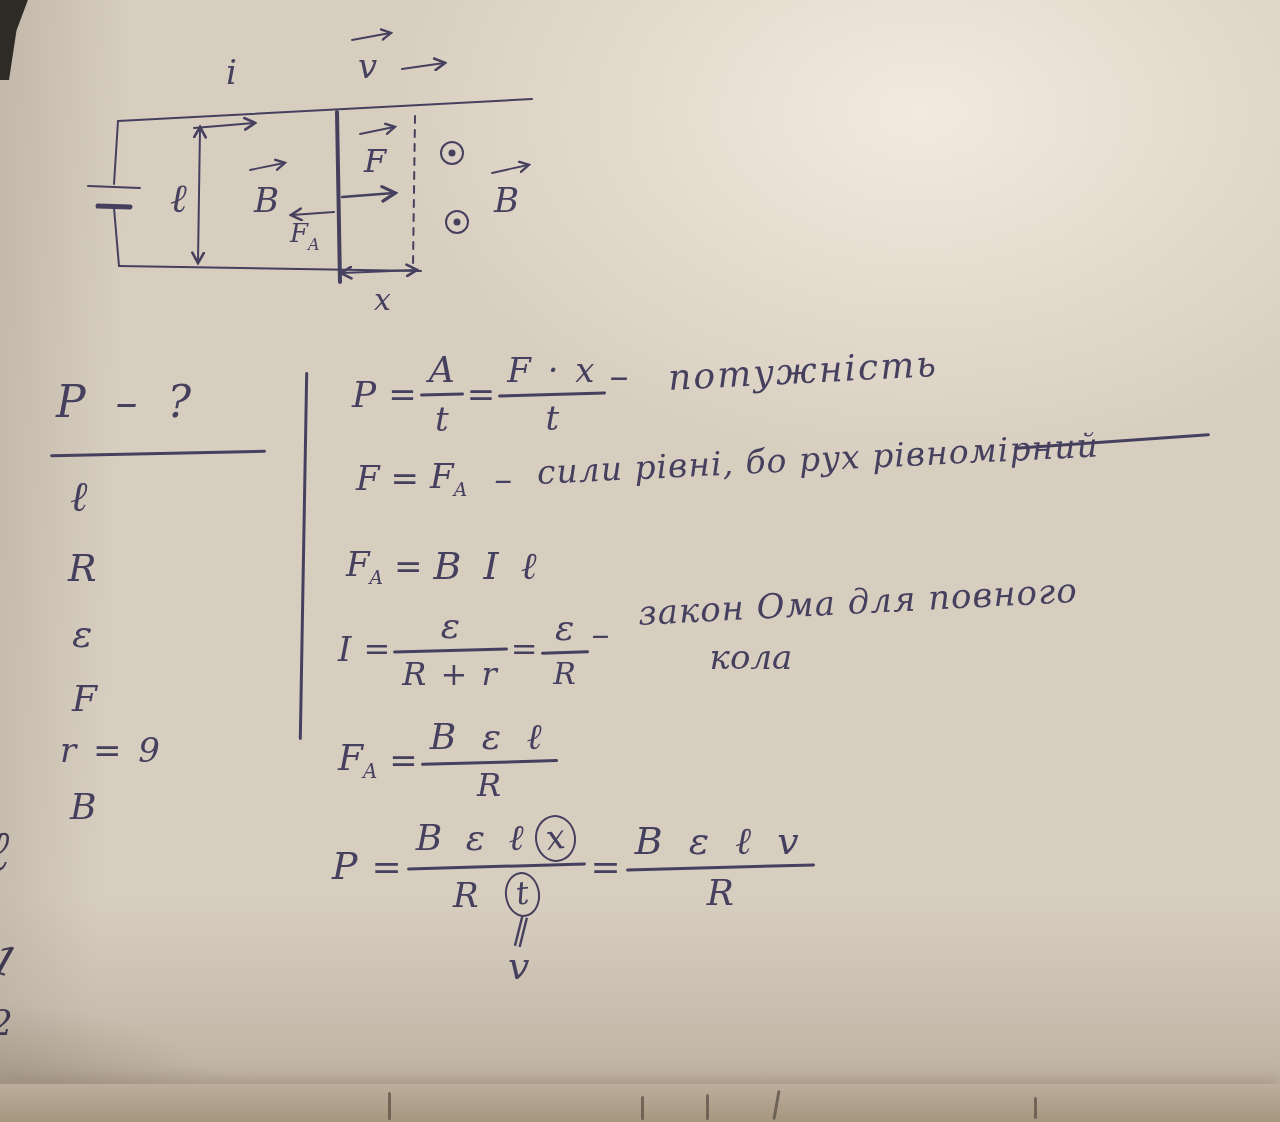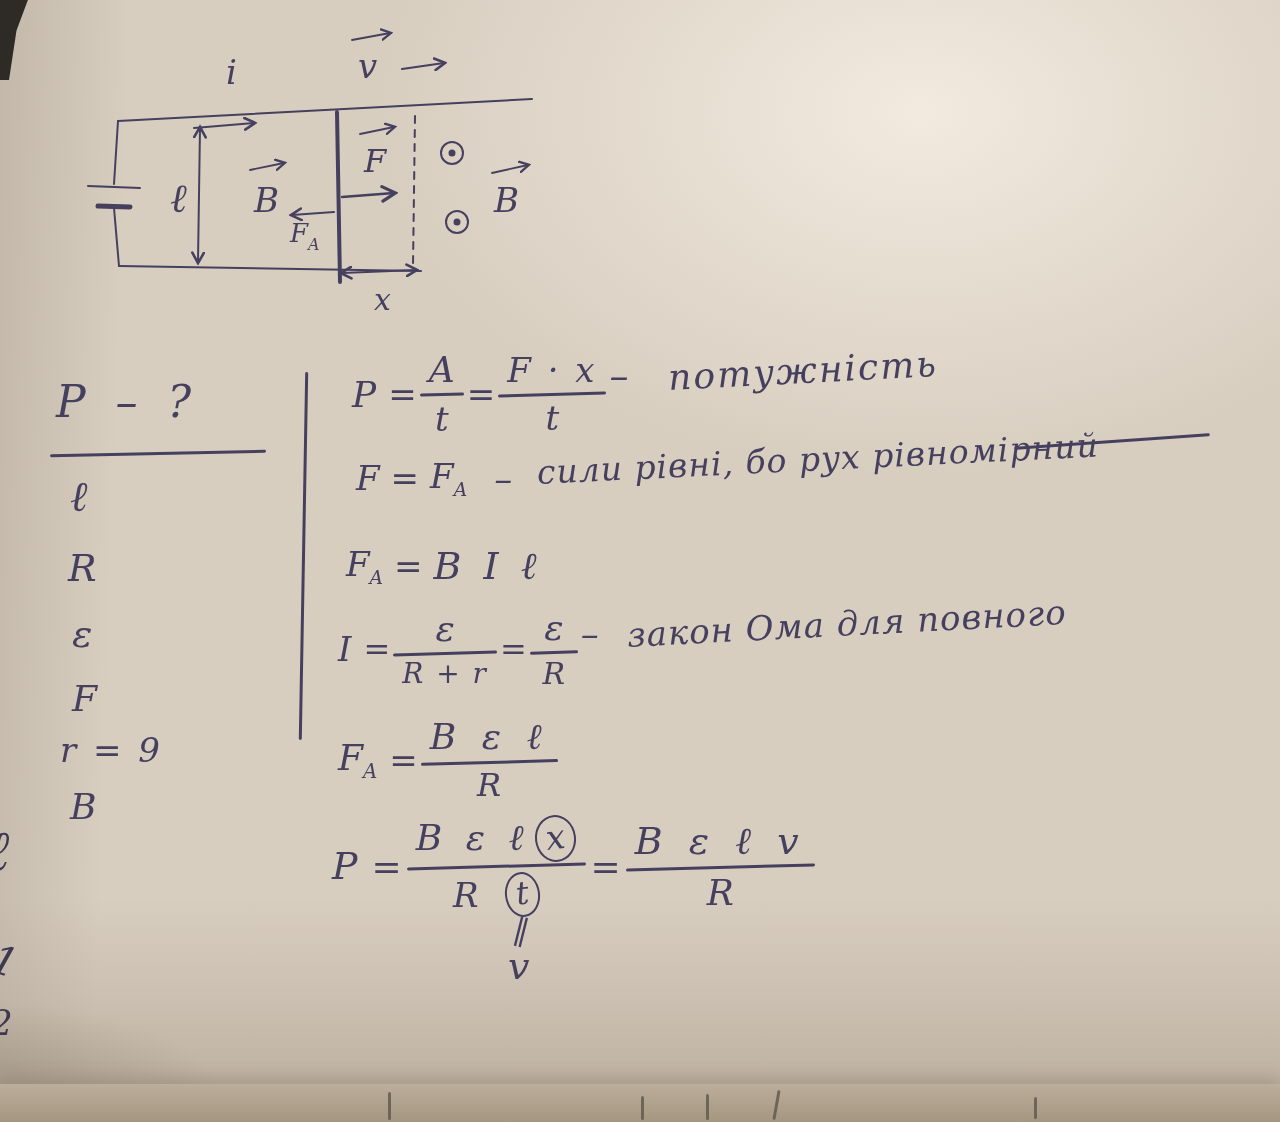--- a/index.html
+++ b/index.html
@@ -126,31 +126,32 @@
   <span>=</span>
   <span style="font-size:38px;letter-spacing:5px;">B I ℓ</span>
 </div>
 
 <div class="row" style="left:338px;top:598px;height:102px;gap:12px;font-size:32px;">
   <span style="font-size:34px;">I</span>
   <span>=</span>
   <span class="frac">
     <span style="font-size:36px;">ε</span>
     <span class="bar" style="min-width:66px;"></span>
-    <span style="font-size:28px;letter-spacing:2px;">R + r</span>
+    <span style="font-size:32px;letter-spacing:2px;">R + r</span>
   </span>
   <span>=</span>
   <span class="frac">
     <span style="font-size:36px;">ε</span>
     <span class="bar" style="min-width:48px;"></span>
     <span style="font-size:30px;">R</span>
   </span>
   <span style="font-size:36px;transform:translateY(-16px);">–</span>
   <span style="display:inline-flex;flex-direction:column;margin-left:16px;transform:translateY(-14px);">
     <span style="font-size:34px;letter-spacing:1px;transform-origin:left center;transform:rotate(-3deg);">закон Ома для повного</span>
+    <span style="font-size:34px;margin:4px 0 0 72px;">кола</span>
   </span>
 </div>
 
 <div class="row" style="left:338px;top:712px;height:96px;gap:12px;font-size:34px;">
   <span style="font-size:36px;"><span>F</span><sub class="hs">A</sub></span>
   <span>=</span>
   <span class="frac">
     <span style="font-size:36px;letter-spacing:7px;">B ε ℓ</span>
     <span class="bar" style="min-width:130px;"></span>
     <span style="font-size:32px;">R</span>

